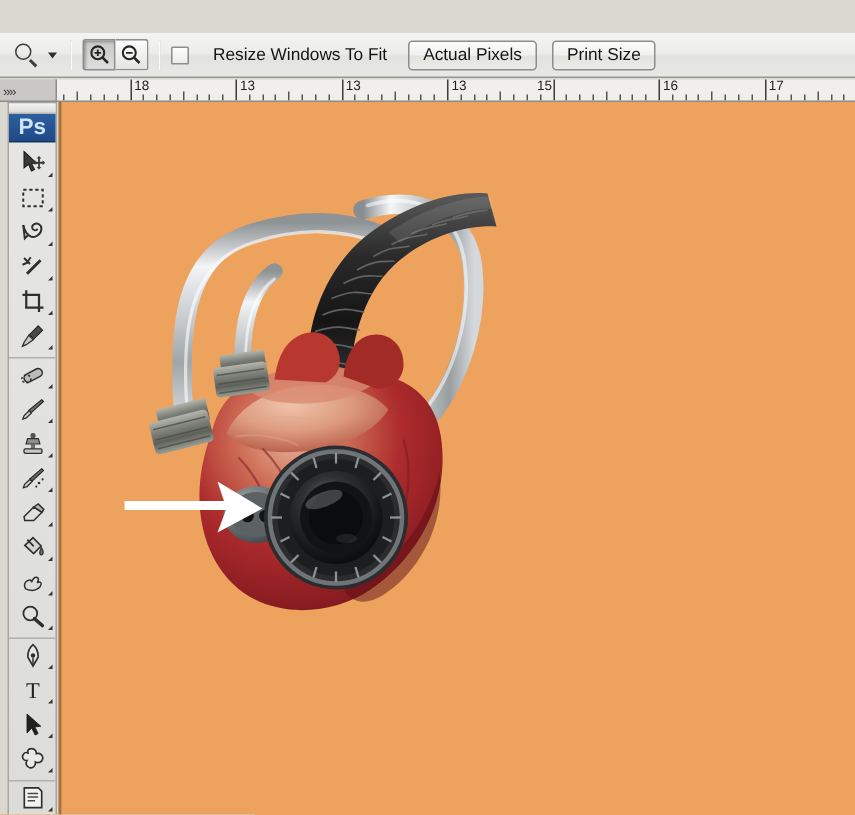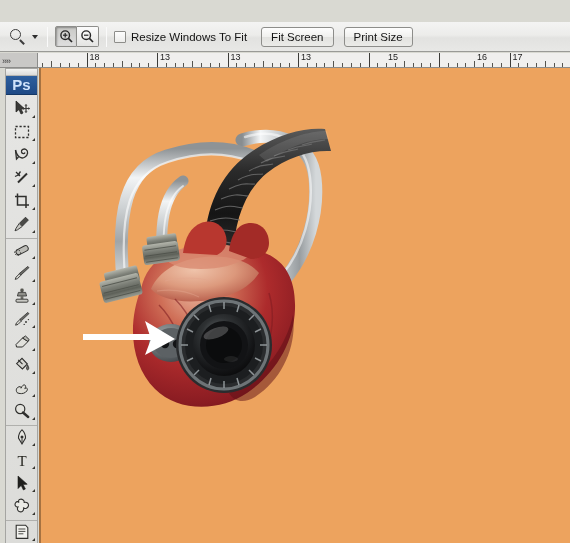--- a/index.html
+++ b/index.html
@@ -72,21 +72,21 @@
   }
   .zbtn.first { border-radius: 2px 0 0 2px; }
   .zbtn.last { border-radius: 0 2px 2px 0; border-left: none; }
   .zbtn.active {
     background: linear-gradient(to bottom, #c9c9c6, #dedede);
     box-shadow: inset 1px 1px 2px rgba(0,0,0,.32);
   }
   .zbtn svg { display: block; }
 
   .chk-wrap {
-    display: flex; align-items: center; gap: 5px;
+    display: flex; align-items: center; gap: 16px;
     margin-right: 14px; cursor: pointer;
   }
   .chk-box {
     width: 12px; height: 12px;
     border: 1px solid #8d8d8a;
     background: linear-gradient(to bottom,#fdfdfd,#ededeb);
     border-radius: 1px;
   }
   .chk-label { font-size: 11.5px; color: #141414; white-space: nowrap; }
 
@@ -220,21 +220,21 @@
     </div>
 
     <div class="opt-sep"></div>
 
     <div class="chk-wrap">
       <span class="chk-box"></span>
       <span class="chk-label">Resize Windows To Fit</span>
     </div>
 
 
-    <div class="obtn">Fit Screen</div>
+    <div class="obtn">Actual Pixels</div>
     <div class="obtn">Print Size</div>
   </div>
 
   <div class="ruler-corner"></div>
   <div class="expander">»»</div>
   <div class="ruler-h" id="ruler">
       <div class="rtick minor" style="left: 4.4375px;"></div>
       <div class="rtick mid" style="left: 13.25px;"></div>
       <div class="rtick minor" style="left: 22.0625px;"></div>
       <div class="rtick minor" style="left: 30.875px;"></div>
@@ -269,30 +269,30 @@
       <div class="rtick major" style="left: 260px;"></div>
       <div class="rlabel" style="left: 263px;">13</div>
       <div class="rtick minor" style="left: 268.812px;"></div>
       <div class="rtick minor" style="left: 277.625px;"></div>
       <div class="rtick minor" style="left: 286.438px;"></div>
       <div class="rtick mid" style="left: 295.25px;"></div>
       <div class="rtick minor" style="left: 304.062px;"></div>
       <div class="rtick minor" style="left: 312.875px;"></div>
       <div class="rtick minor" style="left: 321.688px;"></div>
       <div class="rtick major" style="left: 330.5px;"></div>
-      <div class="rlabel" style="left: 350px;">15</div>
+      <div class="rlabel" style="left: 320px;">15</div>
       <div class="rtick minor" style="left: 339.312px;"></div>
       <div class="rtick minor" style="left: 348.125px;"></div>
       <div class="rtick minor" style="left: 356.938px;"></div>
       <div class="rtick mid" style="left: 365.75px;"></div>
       <div class="rtick minor" style="left: 374.562px;"></div>
       <div class="rtick minor" style="left: 383.375px;"></div>
       <div class="rtick minor" style="left: 392.188px;"></div>
       <div class="rtick major" style="left: 401px;"></div>
-      <div class="rlabel" style="left: 404px; margin-left: 35px;">16</div>
+      <div class="rlabel" style="left: 404px;">16</div>
       <div class="rtick minor" style="left: 409.812px;"></div>
       <div class="rtick minor" style="left: 418.625px;"></div>
       <div class="rtick minor" style="left: 427.438px;"></div>
       <div class="rtick mid" style="left: 436.25px;"></div>
       <div class="rtick minor" style="left: 445.062px;"></div>
       <div class="rtick minor" style="left: 453.875px;"></div>
       <div class="rtick minor" style="left: 462.688px;"></div>
       <div class="rtick major" style="left: 471.5px;"></div>
       <div class="rlabel" style="left: 474.5px;">17</div>
       <div class="rtick minor" style="left: 480.312px;"></div>

